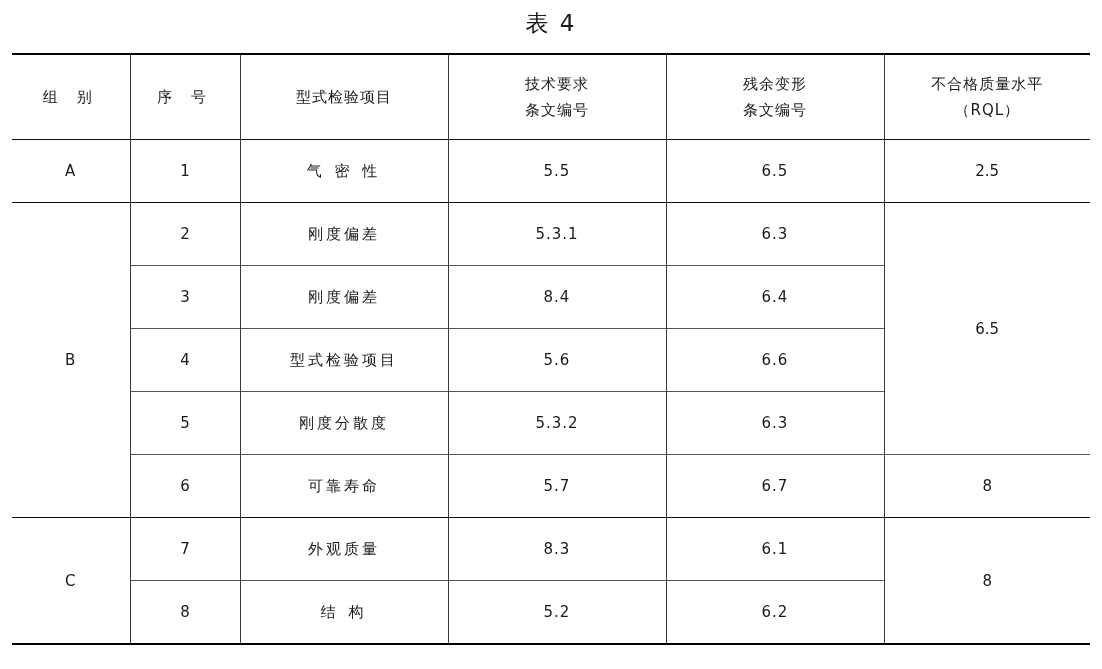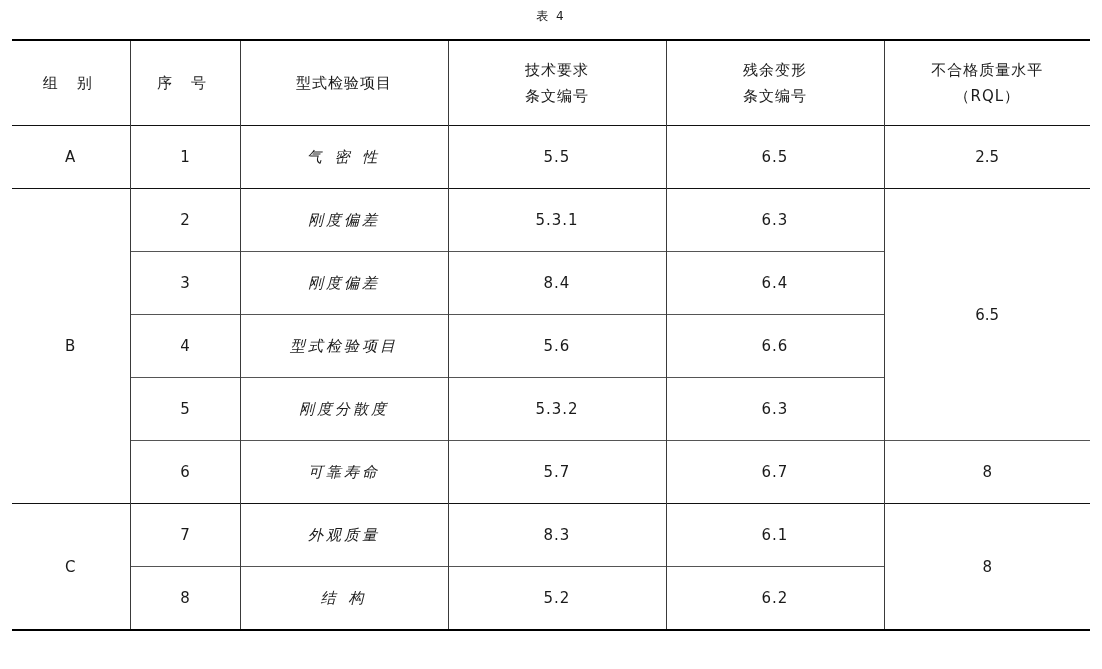--- a/index.html
+++ b/index.html
@@ -16,21 +16,21 @@
     overflow: hidden;
   }
   .page {
     width: 1102px;
     height: 669px;
     position: relative;
     box-sizing: border-box;
   }
   .table-caption {
     text-align: center;
-    font-size: 12px;
+    font-size: 23px;
     letter-spacing: 2px;
     padding-top: 8px;
     padding-bottom: 10px;
     color: #1a1a1a;
   }
   table.spec {
     border-collapse: collapse;
     width: 1078px;
     margin: 4px 12px;
     table-layout: fixed;
@@ -78,21 +78,20 @@
   .grp {
     font-size: 15px;
     letter-spacing: 1px;
   }
   .seq {
     font-size: 14px;
   }
   .item {
     letter-spacing: 3px;
     font-size: 15px;
-    font-style: italic;
   }
   .num {
     font-size: 15px;
     letter-spacing: 1px;
   }
   .wide-space {
     letter-spacing: 7px;
   }
   .space-3 {
     letter-spacing: 4px;

